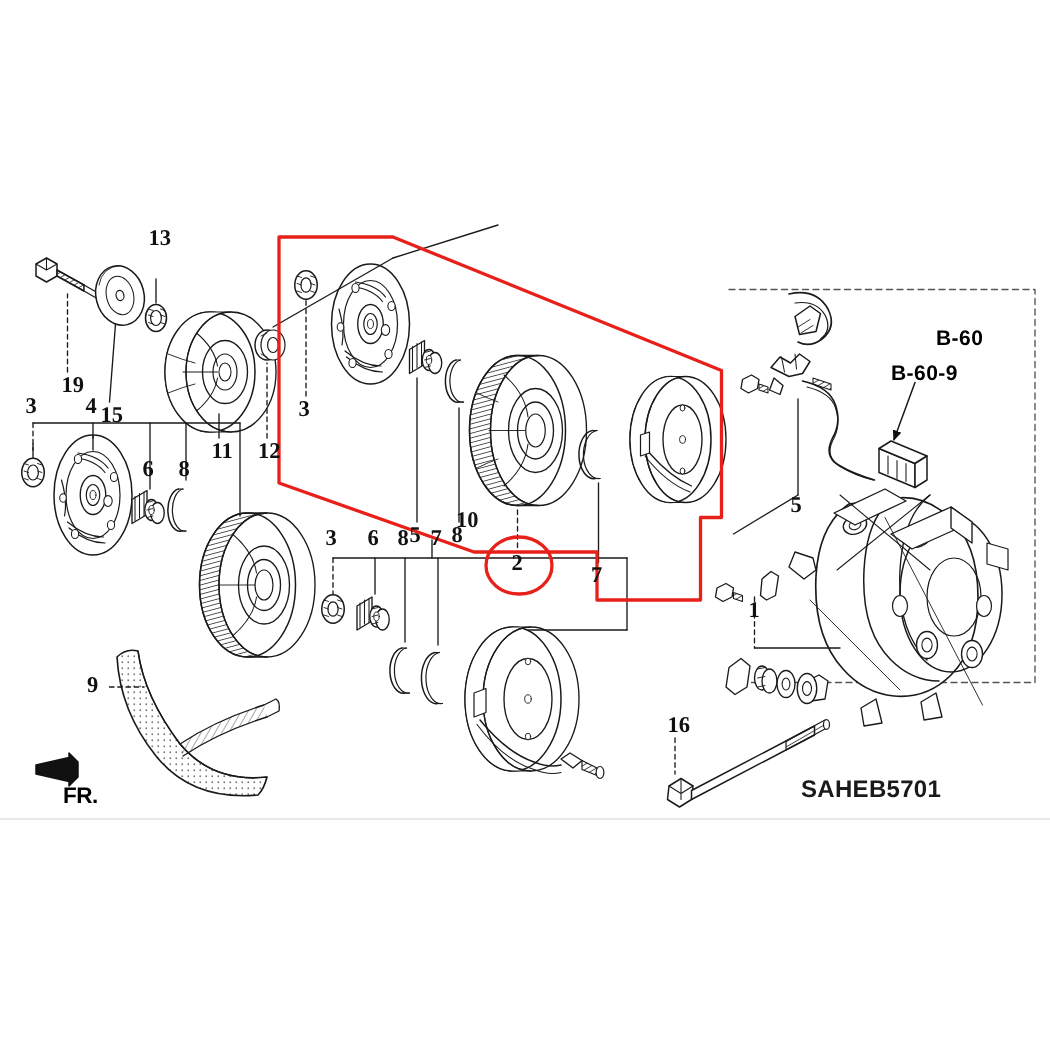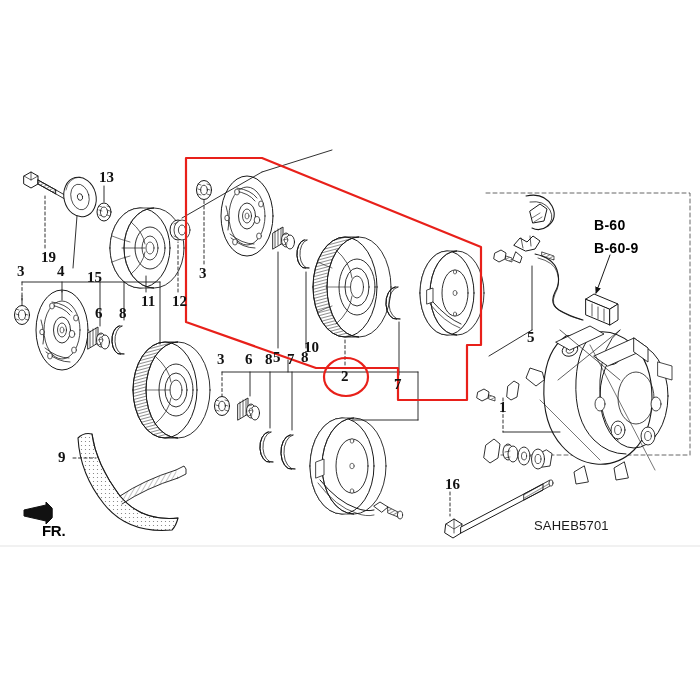--- a/index.html
+++ b/index.html
@@ -22,22 +22,22 @@
     font-size:15px;
     font-weight:700;
     color:#111;
     line-height:1;
     white-space:nowrap;
     user-select:none;
   }
   .code{
     position:absolute;
     font-family:"Liberation Sans",sans-serif;
-    font-size:13px;
-    font-weight:400;
+    font-size:16px;
+    font-weight:700;
     letter-spacing:.2px;
     color:#1a1a1a;
     white-space:nowrap;
   }
   .bcode{
     position:absolute;
     font-family:"Liberation Sans",sans-serif;
     font-size:14px;
     font-weight:700;
     color:#000;
@@ -448,22 +448,22 @@
       </g>
       <g>
         <ellipse cx="346" cy="377" rx="22" ry="19" fill="none" stroke="#e8201a" stroke-width="2.2"></ellipse>
       </g>
 
       <line x1="0" y1="546" x2="700" y2="546" stroke="#e3e3e3" stroke-width="1"></line>
     </g>
   </svg>
 
   <div class="lbl" style="left:41px;  top:250px;">19</div>
-  <div class="lbl" style="left:67px;  top:270px;margin-left:20px;">15</div>
-  <div class="lbl" style="left:99px;  top:170px;">13</div>
+  <div class="lbl" style="left:67px;  top:270px;">15</div>
+  <div class="lbl" style="left:99px;  top:152px;">13</div>
   <div class="lbl" style="left:141px; top:294px;">11</div>
   <div class="lbl" style="left:172px; top:294px;font-family:Liberation Serif, serif;">12</div>
 
   <div class="lbl" style="left:17px;  top:264px;">3</div>
   <div class="lbl" style="left:57px;  top:264px;">4</div>
   <div class="lbl" style="left:95px;  top:306px;">6</div>
   <div class="lbl" style="left:119px; top:306px;">8</div>
   <div class="lbl" style="left:58px;  top:450px;">9</div>
 
   <div class="lbl" style="left:199px; top:266px;">3</div>
@@ -475,19 +475,19 @@
   <div class="lbl" style="left:217px; top:352px;">3</div>
   <div class="lbl" style="left:245px; top:352px;">6</div>
   <div class="lbl" style="left:265px; top:352px;">8</div>
   <div class="lbl" style="left:287px; top:352px;">7</div>
   <div class="lbl" style="left:276px; top:340px;margin-left:28px;">10</div>
 
   <div class="lbl" style="left:527px; top:330px;">5</div>
   <div class="lbl" style="left:499px; top:400px;">1</div>
   <div class="lbl" style="left:445px; top:477px;">16</div>
 
-  <div class="bcode" style="left:594px; top:217px;text-align:right;">B-60</div>
+  <div class="bcode" style="left:624px; top:217px;text-align:right;">B-60</div>
   <div class="bcode" style="left:594px; top:240px;">B-60-9</div>
 
   <div class="frtxt" style="left:42px; top:498px;">FR.</div>
   <div class="code" style="left:534px; top:518px;">SAHEB5701</div>
 
 </div>
 
 </body></html>

